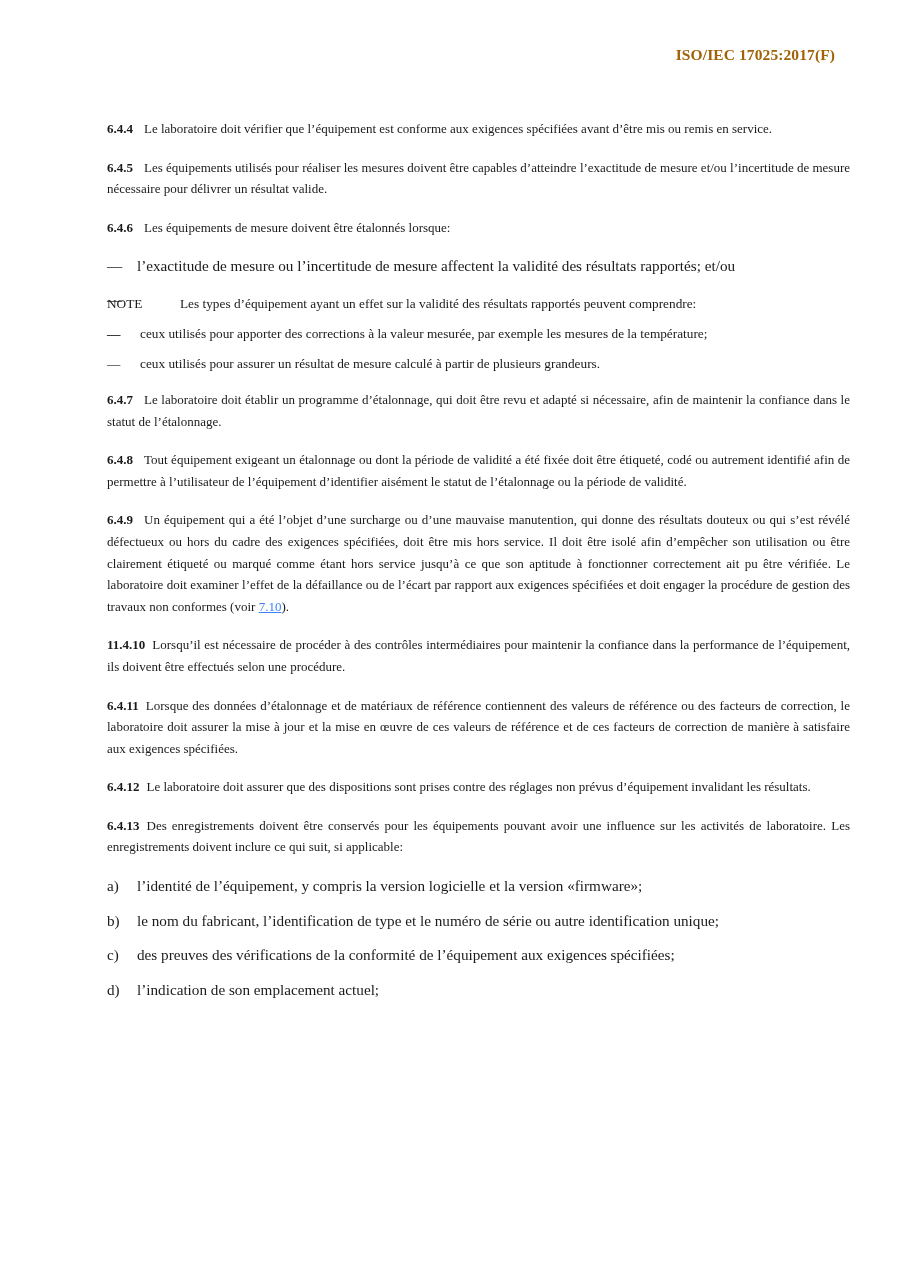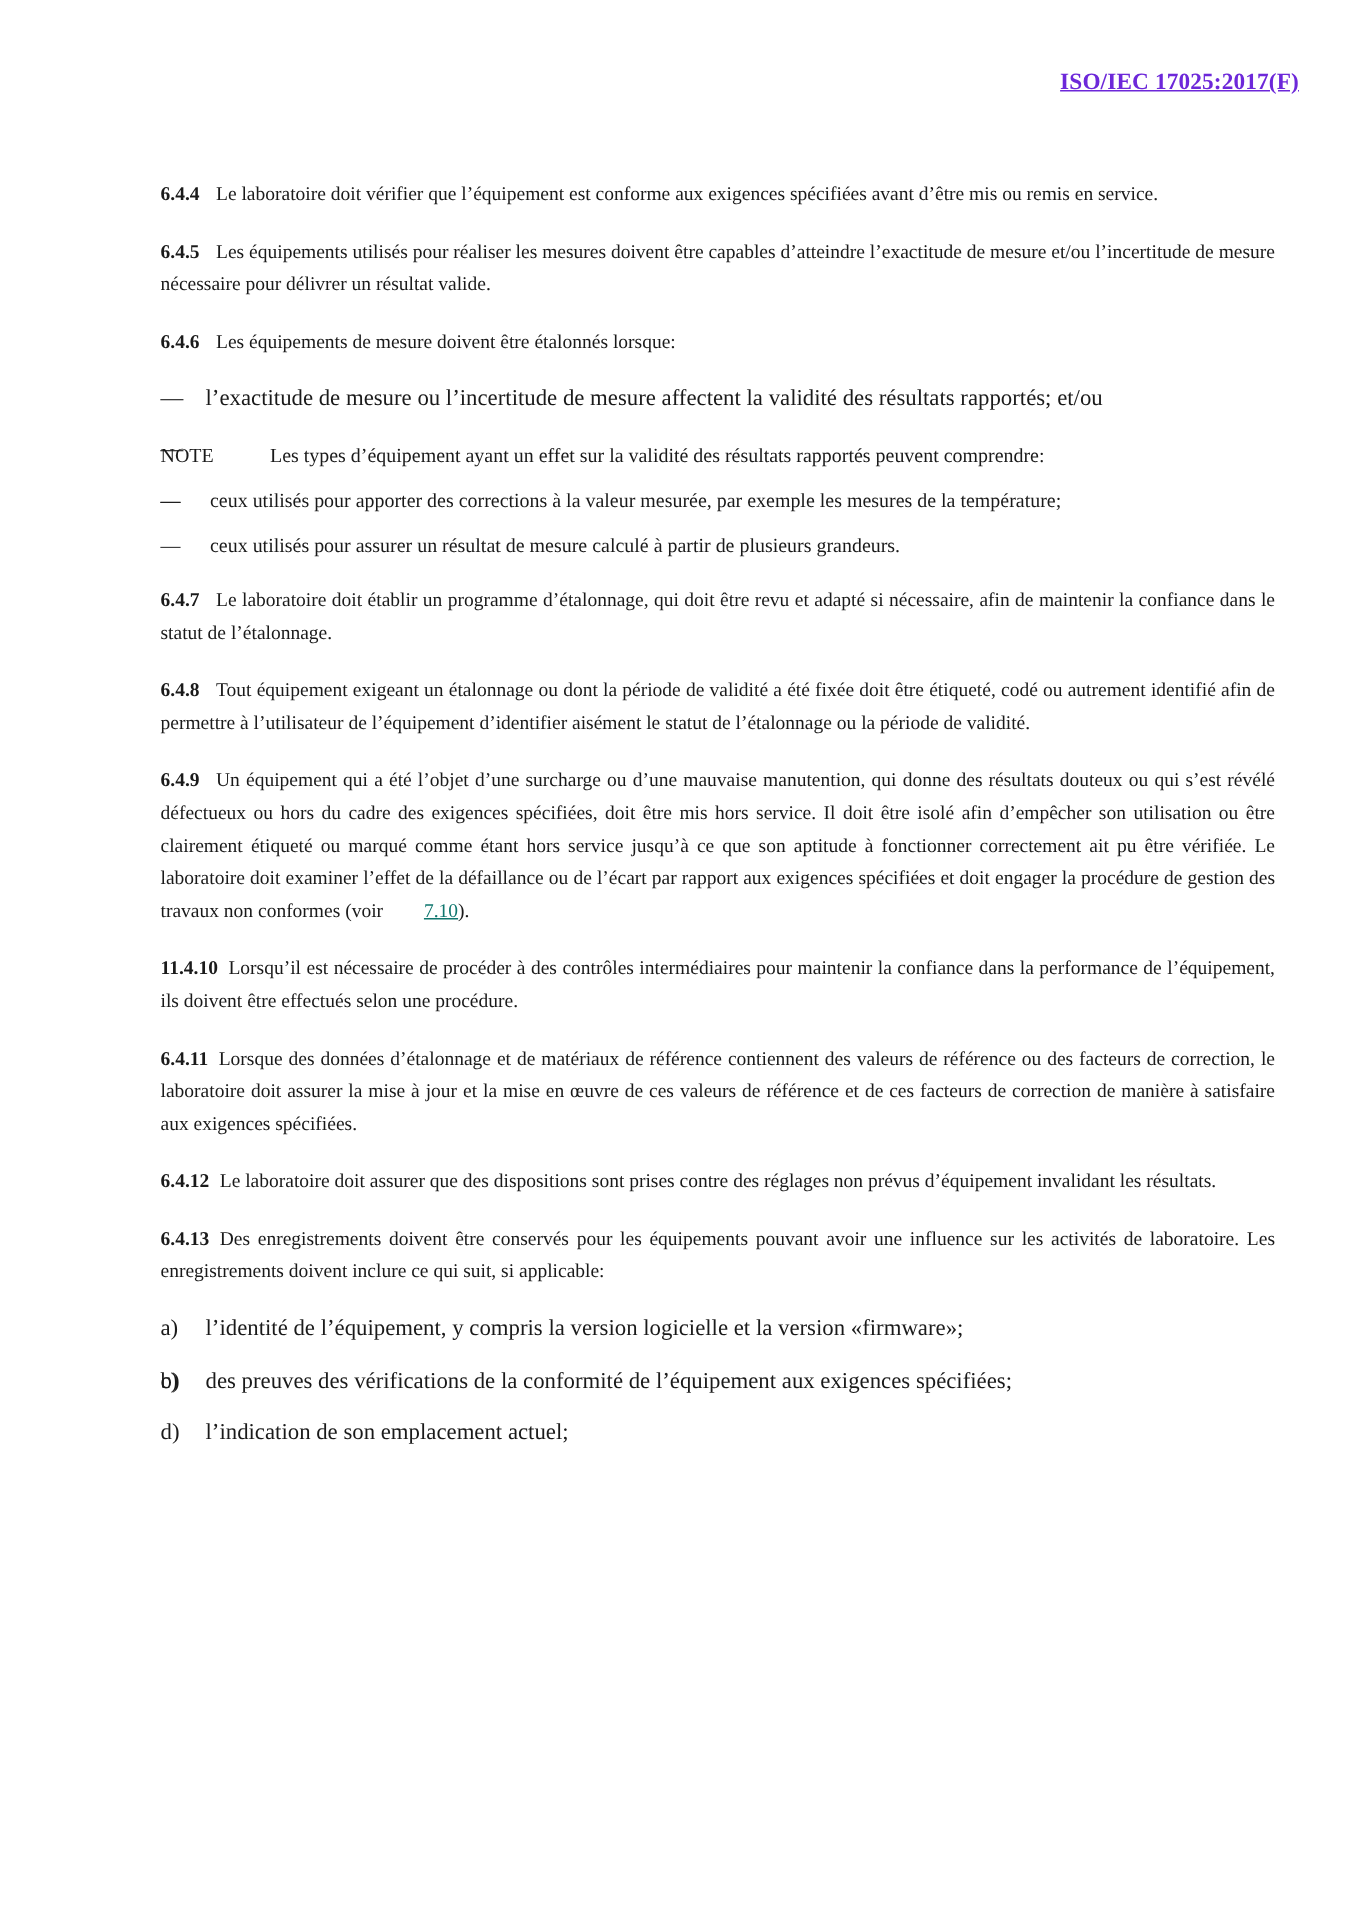--- a/index.html
+++ b/index.html
@@ -17,29 +17,28 @@
   }
   .page {
     position: absolute;
     left: 0; top: 0;
     width: 906px;
     height: 1280px;
   }
   
   .page-header {
     position: absolute;
-    left: 123px;
+    left: 92px;
     top: 46px;
     width: 743px;
     text-align: right;
     font-weight: bold;
     font-size: 15.5px;
     letter-spacing: 0.1px;
-    color: #6d28d9;
-    text-decoration: underline;
+    color: #a16207;
   }
   
   .content {
     position: absolute;
     left: 107px;
     top: 118px;
     width: 743px;
   }
   p, div.block {
     margin: 0;
@@ -120,23 +119,22 @@
     line-height: 21.6px;
     text-align: justify;
     margin-bottom: 13px;
   }
   .alpha-item .marker {
     position: absolute;
     left: 0;
     top: 0;
   }
   a.xref {
-    color: #0f766e;
+    color: #3b82f6;
     text-decoration: underline;
-    margin-left: 24px;
   }
   
   .page-footer {
     position: absolute;
     left: 107px;
     top: 1224px;
     width: 743px;
     font-size: 12.5px;
     color: #3a3a3a;
   }
@@ -228,20 +226,21 @@
       <span class="num">6.4.13</span><span class="gap-sm"></span><span>Des enregistrements doivent être conservés pour les équipements pouvant avoir une influence sur les activités de laboratoire. Les enregistrements doivent inclure ce qui suit, si applicable:</span>
     </p>
 
     <div class="alpha-list">
       <div class="alpha-item">
         <span class="marker">a)</span>
         <span>l’identité de l’équipement, y compris la version logicielle et la version «firmware»;</span>
       </div>
       <div class="alpha-item">
         <span class="marker">b)</span>
+        <span>le nom du fabricant, l’identification de type et le numéro de série ou autre identification unique;</span>
       </div>
       <div class="alpha-item">
         <span class="marker">c)</span>
         <span>des preuves des vérifications de la conformité de l’équipement aux exigences spécifiées;</span>
       </div>
       <div class="alpha-item">
         <span class="marker">d)</span>
         <span>l’indication de son emplacement actuel;</span>
       </div>
     </div>

